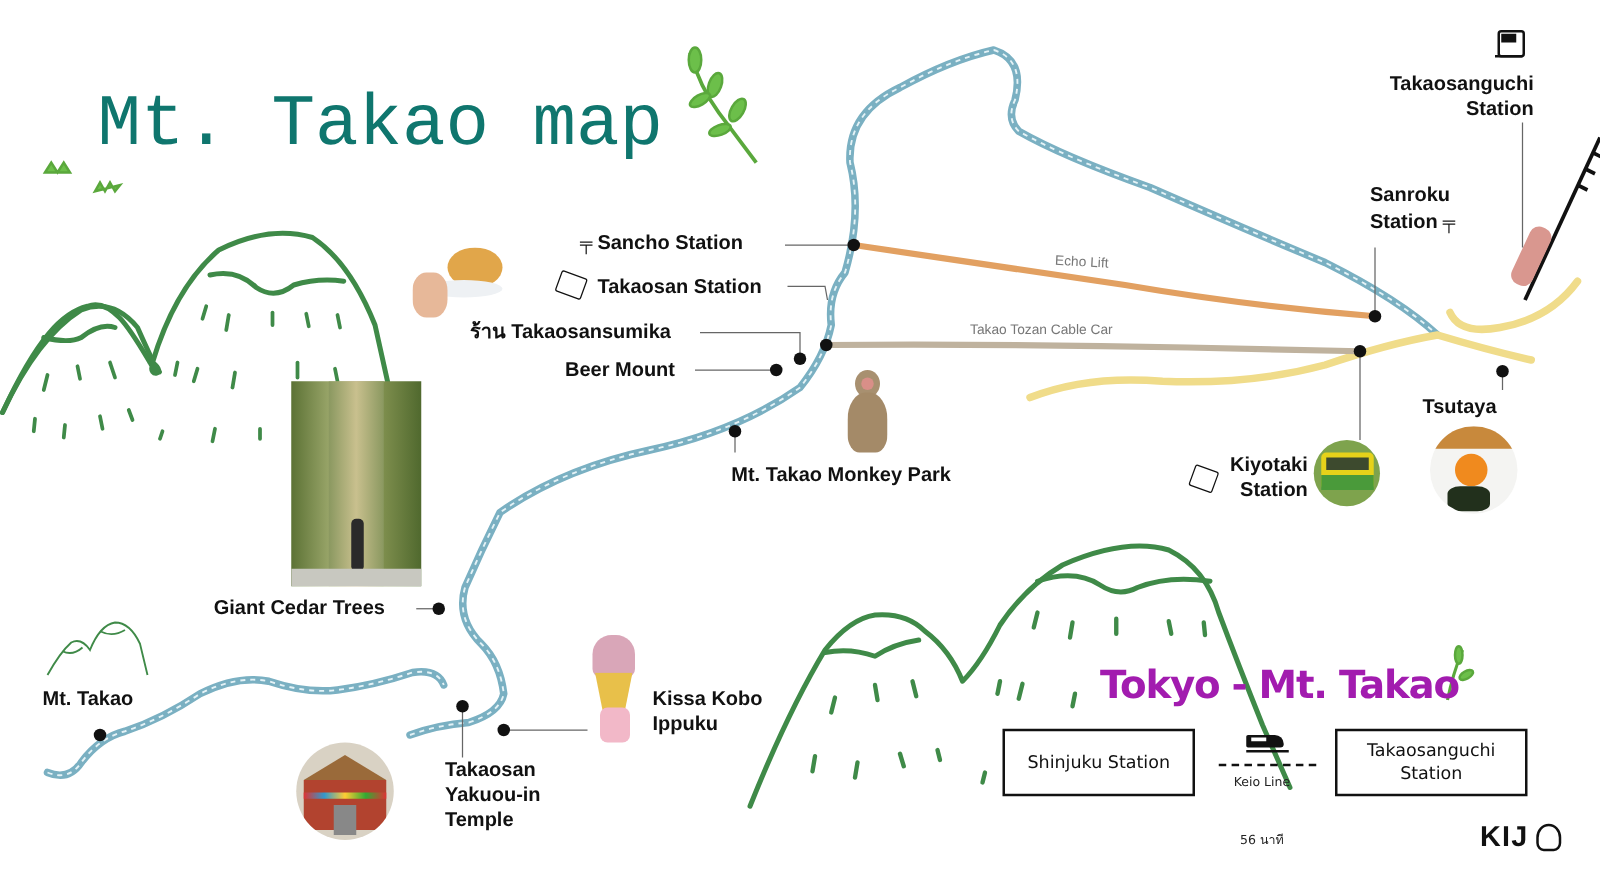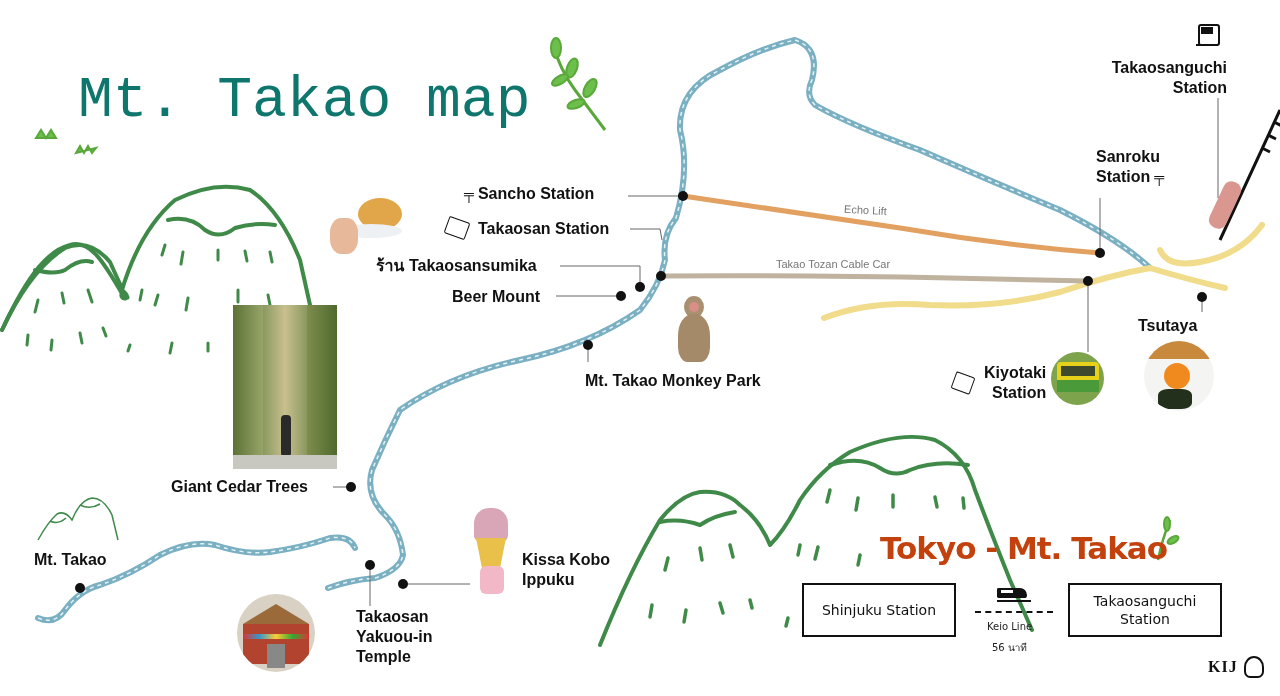--- a/index.html
+++ b/index.html
@@ -1,21 +1,21 @@
 <!DOCTYPE html>
 <html><head>
   <meta charset="utf-8">
   <style>
     html, body { margin:0; padding:0; background:#ffffff; }
     body { width:1280px; height:696px; position:relative; overflow:hidden; font-family:"Liberation Sans", sans-serif; color:#111; }
     svg.map { position:absolute; left:0; top:0; width:1280px; height:696px; }
     .lbl { position:absolute; font-family:"Liberation Sans", sans-serif; font-weight:bold; font-size:16px; color:#111; white-space:nowrap; line-height:20px; }
     .lbl.r { text-align:right; }
     .title { position:absolute; left:78px; top:66px; font-family:Liberation Mono, monospace; font-size:58px; color:#0f766e; letter-spacing:0px; line-height:70px; }
-    .subtitle { position:absolute; left:880px; top:528px; font-family:"DejaVu Sans", sans-serif; font-weight:bold; font-size:31px; letter-spacing:-1px; color:#c2410c; line-height:40px; }
+    .subtitle { position:absolute; left:880px; top:528px; font-family:"DejaVu Sans", sans-serif; font-weight:bold; font-size:31px; letter-spacing:-1px; color:#a21caf; line-height:40px; }
     .route-label { position:absolute; font-family:"Liberation Sans", sans-serif; font-size:11px; color:#777; white-space:nowrap; }
     .box { position:absolute; border:2px solid #111; background:#fff; display:flex; align-items:center; justify-content:center; text-align:center; font-family:"DejaVu Sans", sans-serif; font-size:14px; color:#111; line-height:18px; }
     .small { position:absolute; font-family:"DejaVu Sans", sans-serif; font-size:10px; color:#222; white-space:nowrap; }
     .photo { position:absolute; overflow:hidden; }
     .circ { border-radius:50%; }
   </style>
 </head>
 <body>
 
 <svg class="map" viewBox="0 0 1280 696">
@@ -247,18 +247,18 @@
   <span>Takaosanguchi</span>
   <span>Station</span>
 </div>
 <div style="position:absolute;left:997px;top:588px;width:34px;height:14px;">
   <div style="position:absolute;left:0;top:0;width:30px;height:10px;background:#111;border-radius:2px 10px 4px 2px;"></div>
   <div style="position:absolute;left:4px;top:2px;width:12px;height:3px;background:#fff;"></div>
   <div style="position:absolute;left:0;top:12px;width:34px;height:2px;background:#111;"></div>
 </div>
 <div style="position:absolute;left:975px;top:611px;width:78px;border-top:2px dashed #111;"></div>
 <div class="small" style="left:987px;top:621px;">Keio Line</div>
-<div class="small" style="left:992px;top:640px;">56 นาที</div>
+<div class="small" style="left:992px;top:664px;">56 นาที</div>
 
 <div style="position:absolute;left:1184px;top:656px;display:flex;align-items:center;">
-  <span style="font-family:Liberation Serif, serif;font-weight:bold;font-size:16px;letter-spacing:1px;margin-left:24px;">KIJ</span>
+  <span style="font-family:Liberation Sans, sans-serif;font-weight:bold;font-size:23px;letter-spacing:1px;">KIJ</span>
   <span style="display:inline-block;width:16px;height:18px;border:2px solid #111;border-radius:50% 50% 30% 30%;margin-left:6px;"></span>
 </div>
 
 </body></html>

